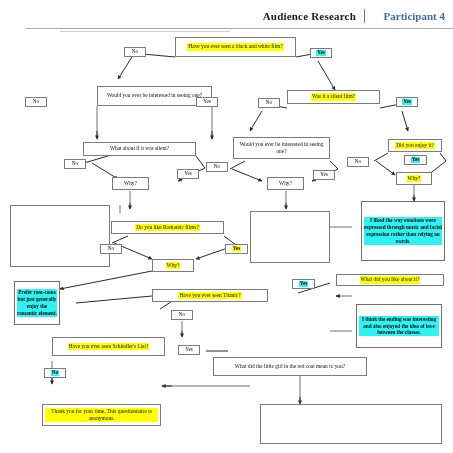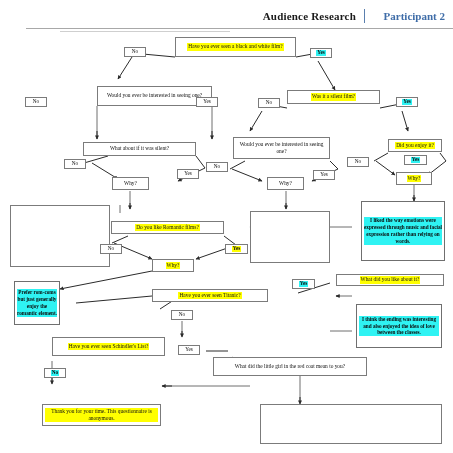--- a/index.html
+++ b/index.html
@@ -44,21 +44,21 @@
   .ln2{stroke:#2b2b2b;stroke-width:1;fill:none;}
 </style>
 </head>
 <body>
 
 <div id="page">
 
   <div class="hdr">
     <div class="hdr-title">Audience Research</div>
     <div class="hdr-sep"></div>
-    <div class="hdr-part">Participant 2</div>
+    <div class="hdr-part">Participant 4</div>
     <div class="hdr-rule"></div>
     <div class="hdr-rule2"></div>
   </div>
 
   <div class="canvas">
 
     <svg class="svgwrap" viewBox="0 0 453 422">
       <defs>
         <marker id="ah" markerWidth="5" markerHeight="5" refX="3.6" refY="2" orient="auto">
           <path d="M0,0 L4,2 L0,4 z" fill="#2b2b2b"></path>

